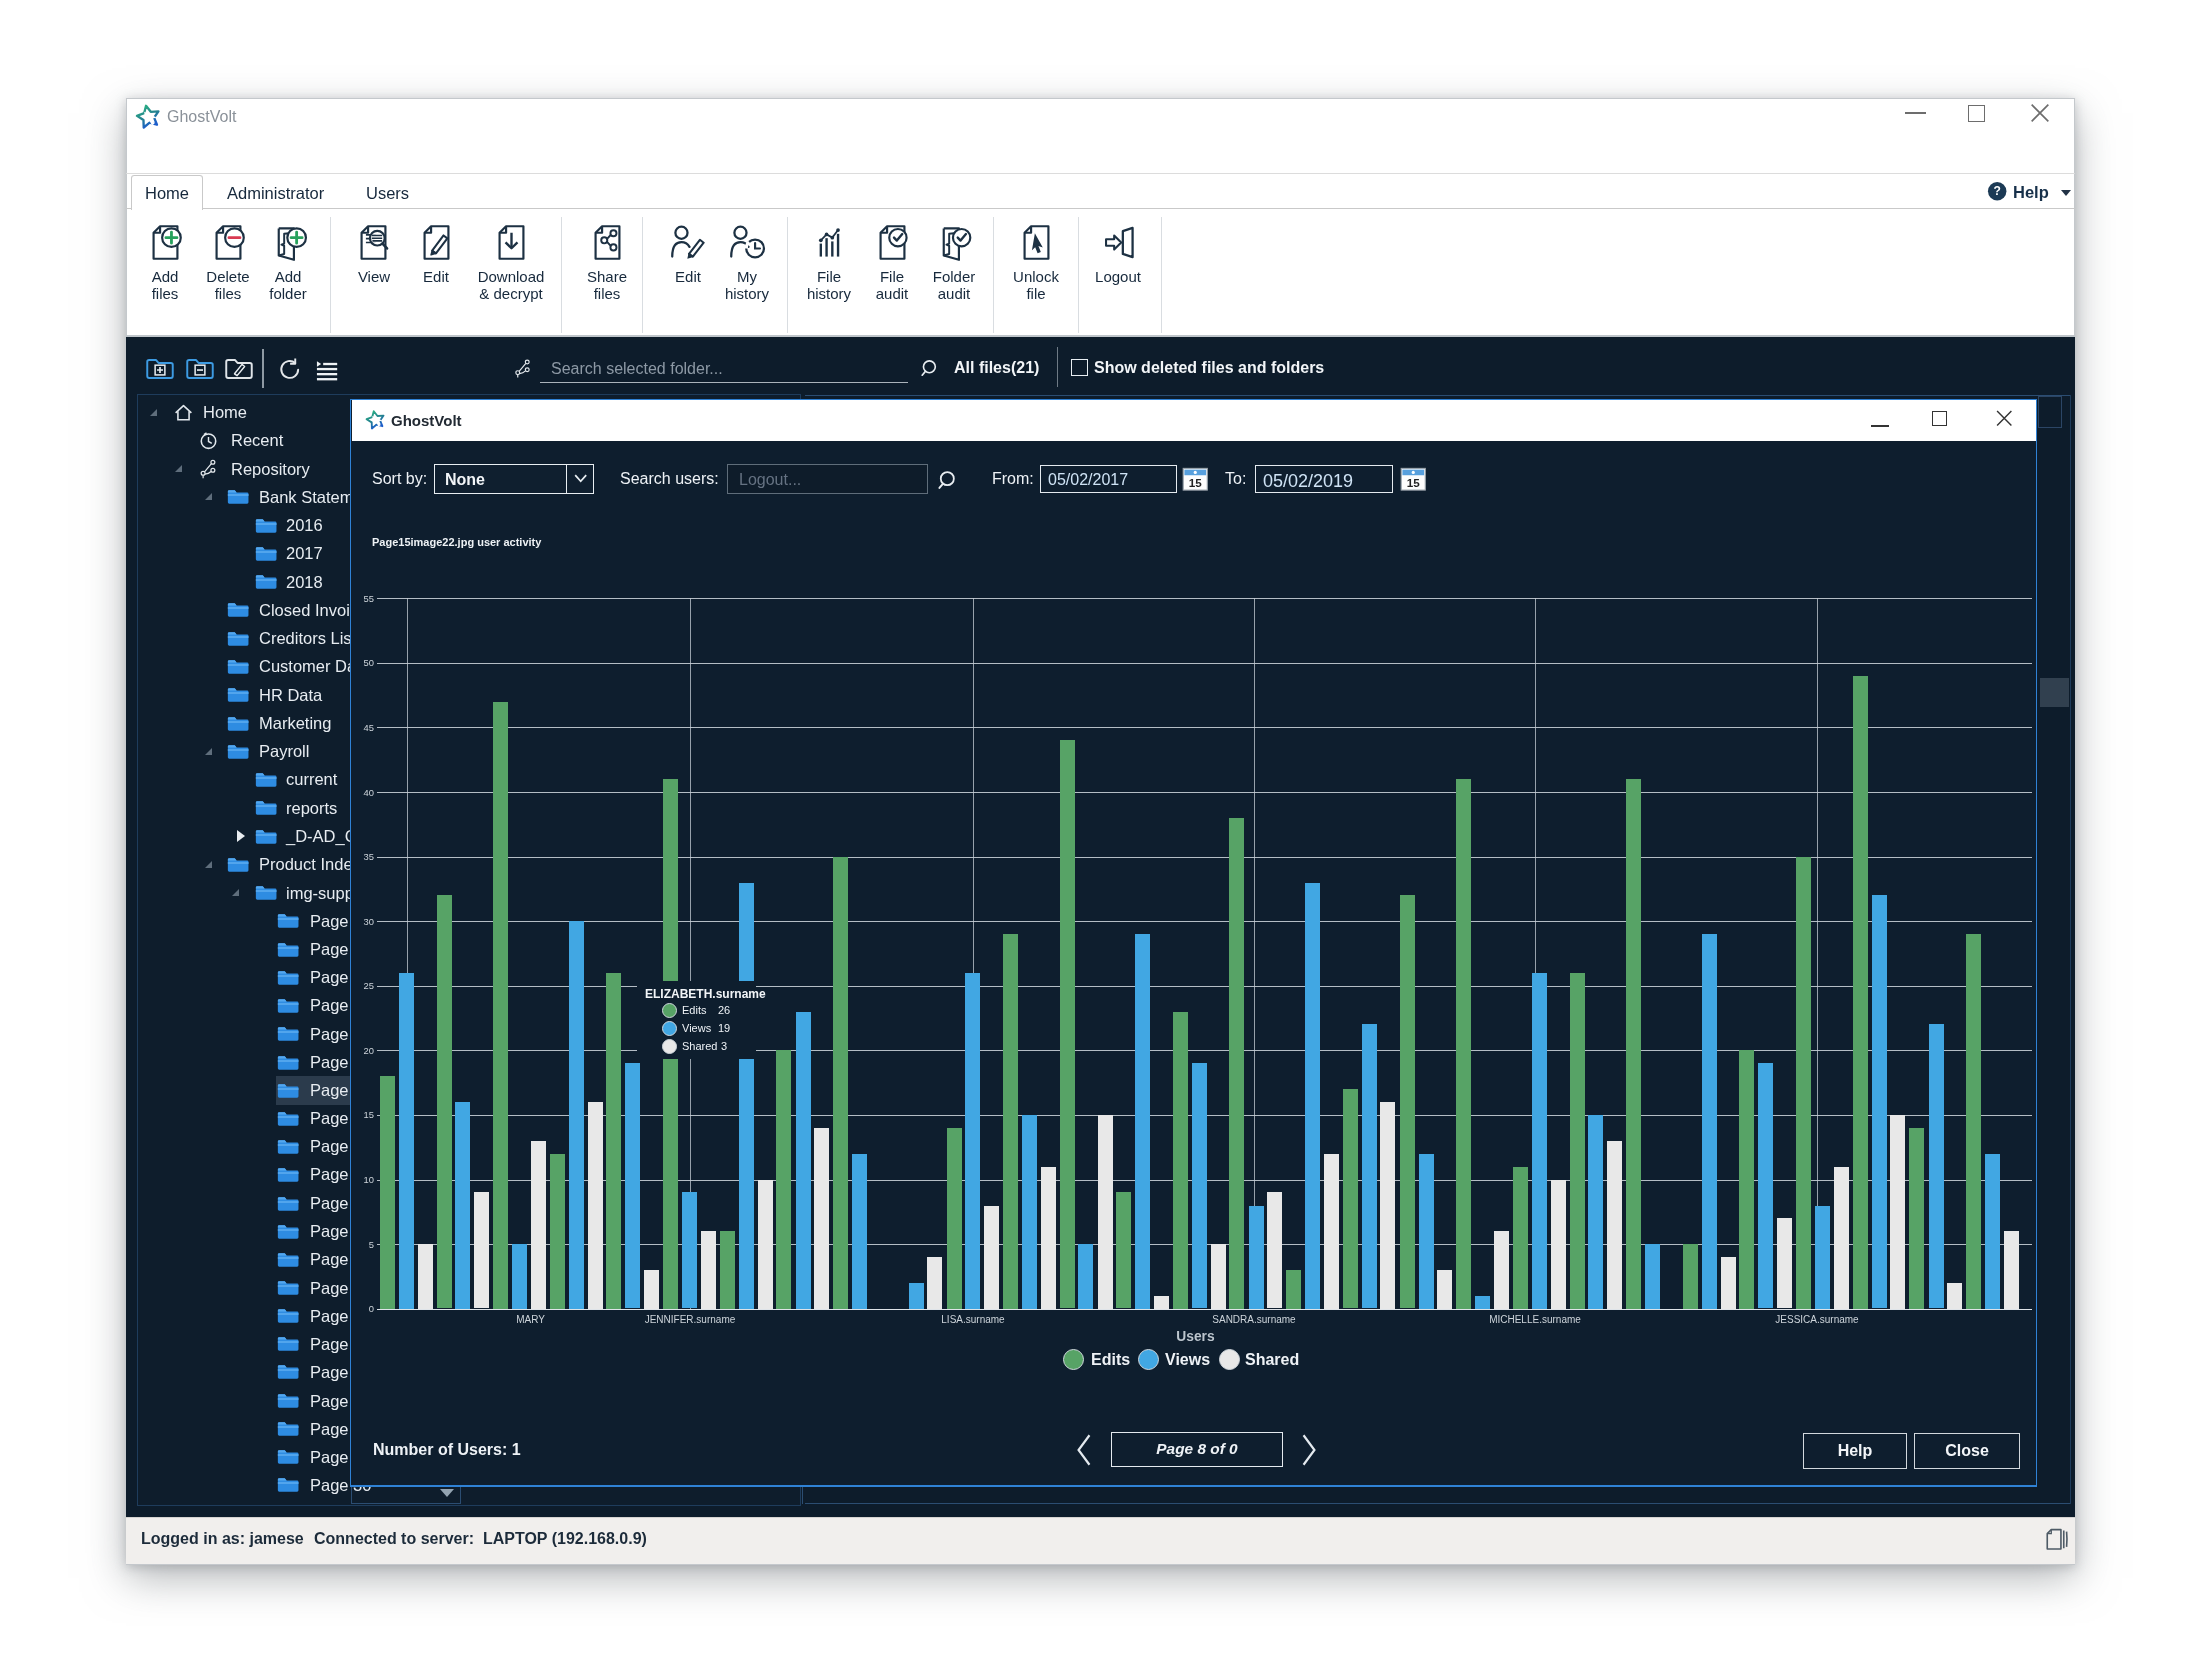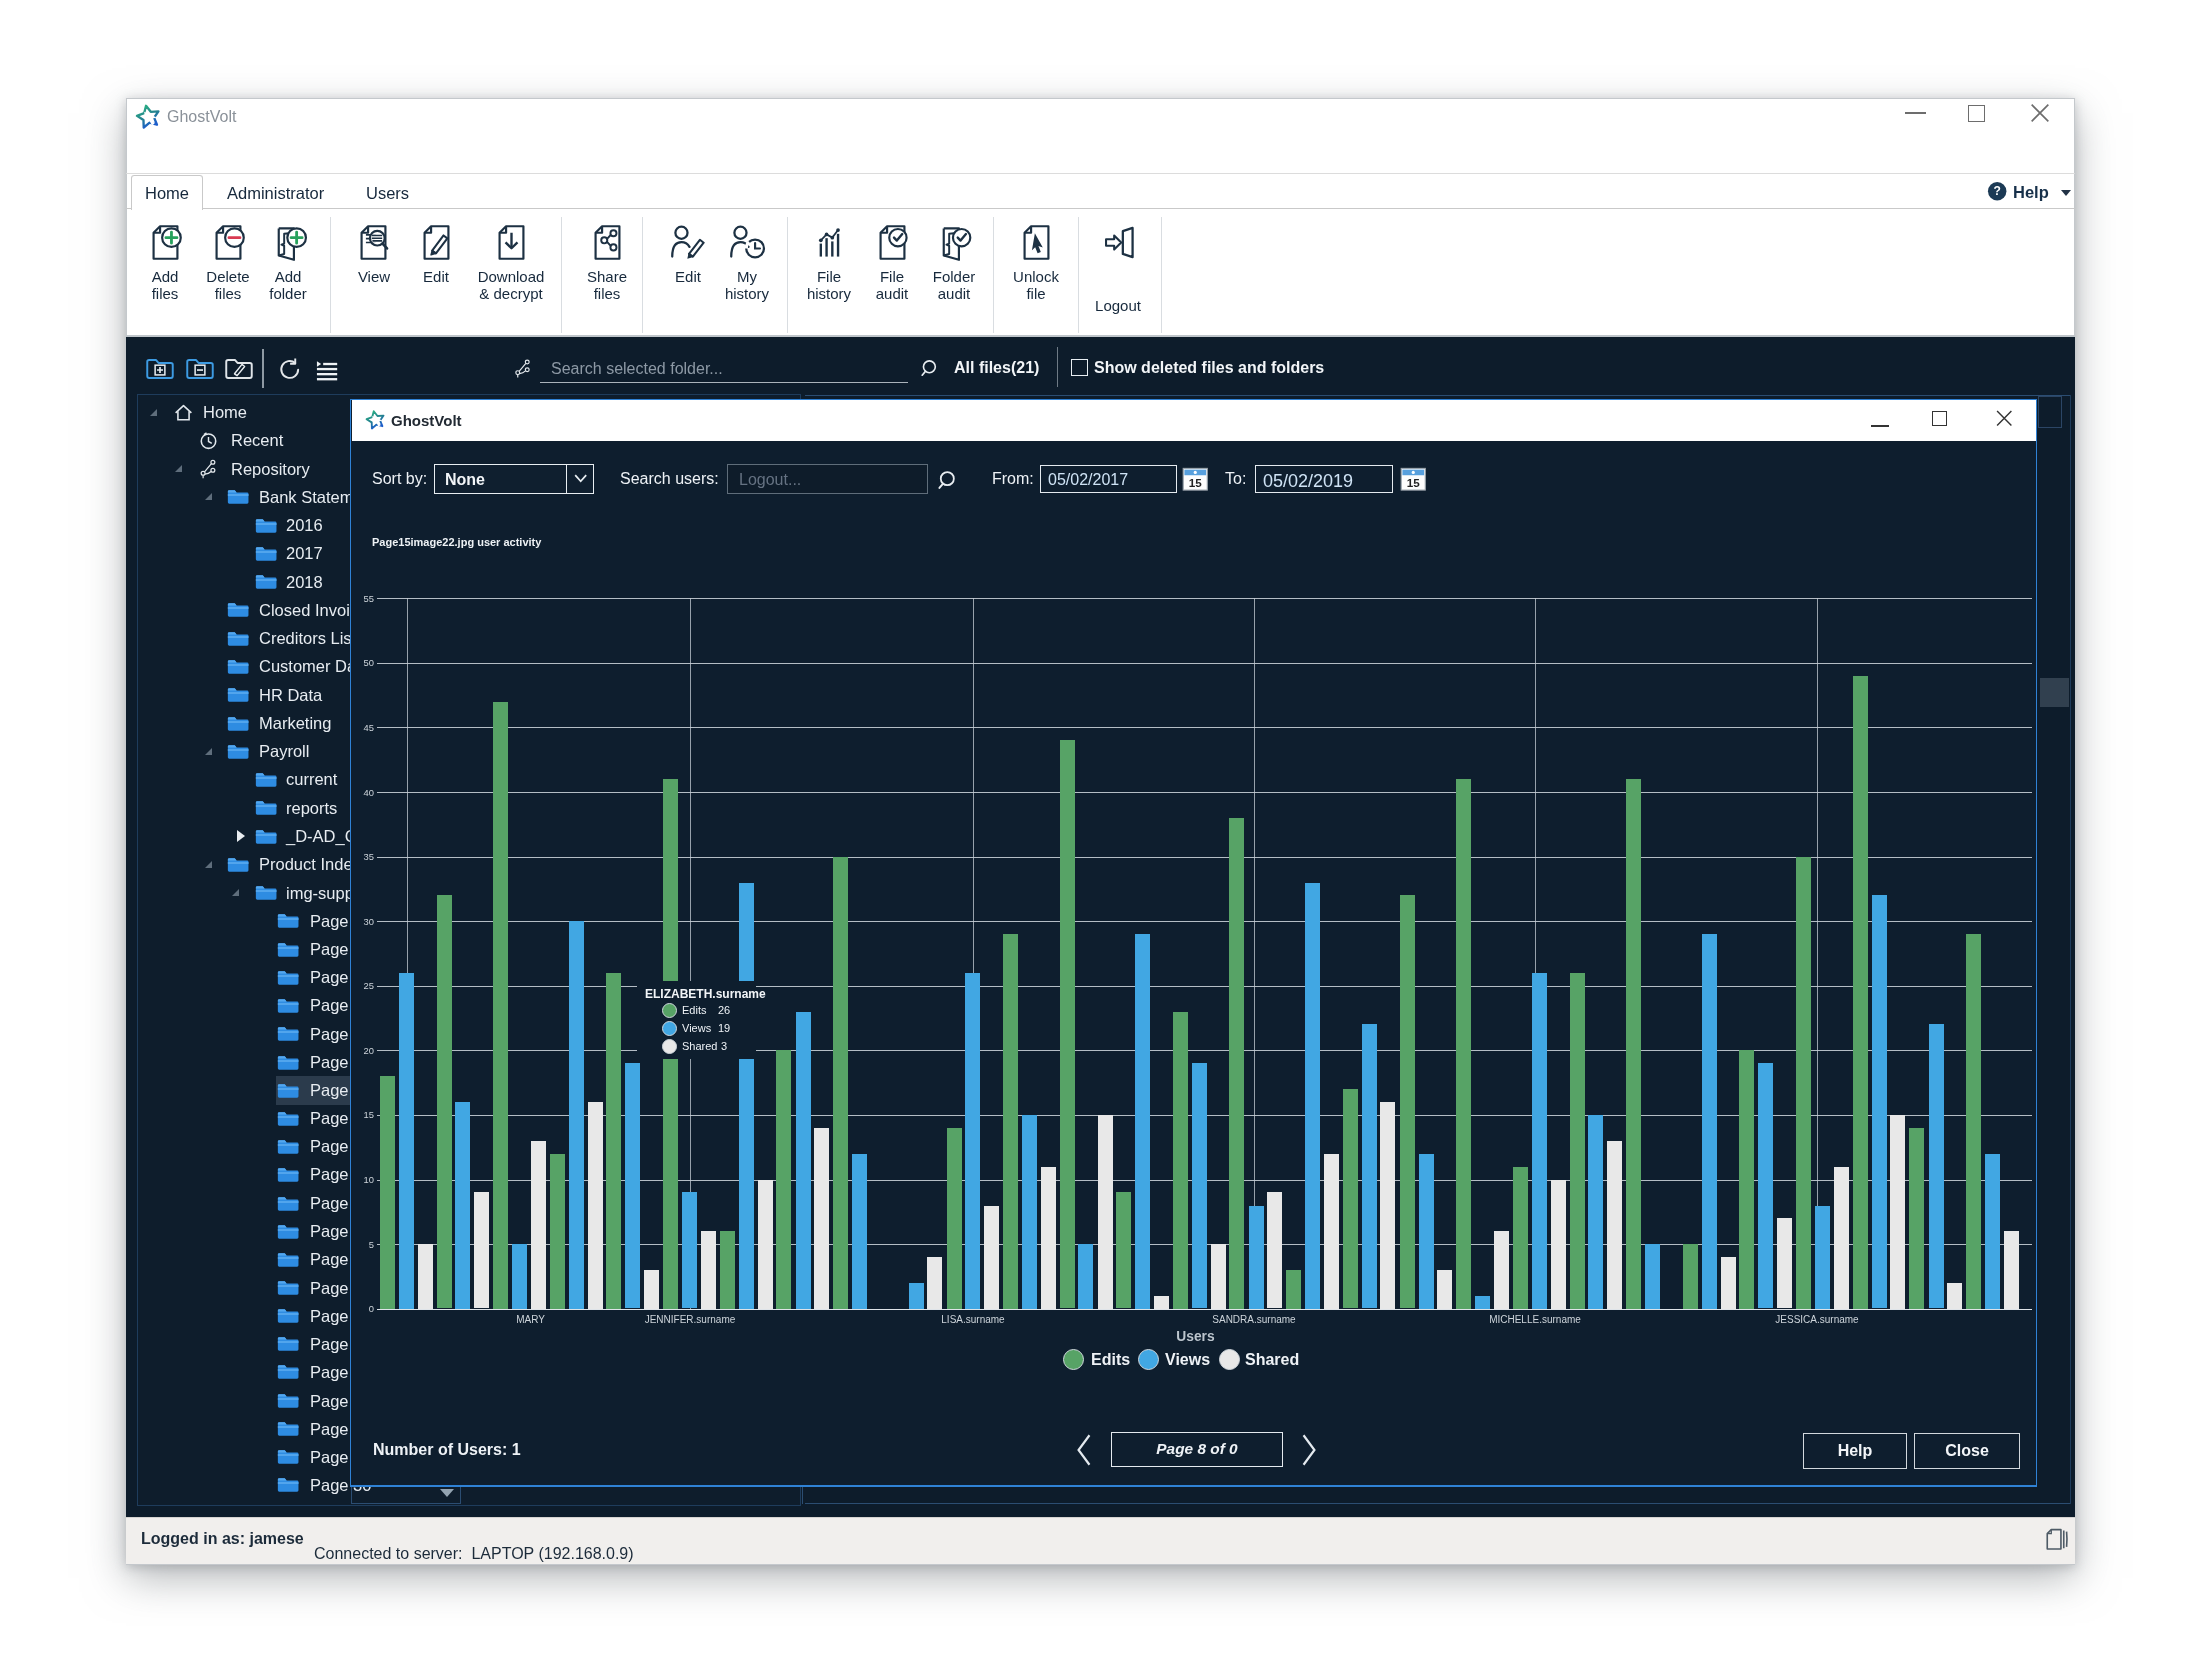--- a/index.html
+++ b/index.html
@@ -151,21 +151,21 @@
       <path d="M13 3 H29 V33 H7 V9 Z" fill="none" stroke="#1d3143" stroke-width="2" stroke-linejoin="round"></path>
       <path d="M13 3 V9 H7" fill="none" stroke="#1d3143" stroke-width="2" stroke-linejoin="round"></path>
       <path d="M16.5 9.5 L23.8 22.5 L19.8 21.2 L22 26.8 L19 28 L16.8 22.3 L13.8 25.2 Z" fill="#1d3143"></path>
     </svg></div>
 <div class="ic" style="left:970px;top:268px;width:132px;">Unlock<br>file</div>
 <div class="sep" style="left:1078px;top:217px;height:116px;"></div>
 <div class="abs" style="left:1099px;top:223px;"><svg width="39" height="39" viewBox="0 0 36 36" style="">
       <path d="M22 7.5 L31 4.5 V31.5 L22 28.5 Z" fill="none" stroke="#1d3143" stroke-width="2.1" stroke-linejoin="round"></path>
       <path d="M6.5 15 H14 V11.5 L20.5 18 L14 24.5 V21 H6.5 Z" fill="none" stroke="#1d3143" stroke-width="1.9" stroke-linejoin="round"></path>
     </svg></div>
-<div class="ic" style="left:1052px;top:268px;width:132px;margin-top:29px;">Logout</div>
+<div class="ic" style="left:1052px;top:268px;width:132px;">Logout</div>
 <div class="sep" style="left:1161px;top:217px;height:116px;"></div>
 <div class="abs" style="left:126px;top:335px;width:1949px;height:1.7px;background:#bfc5ca;"></div>
 <div class="abs" style="left:126px;top:337px;width:1949px;height:1180px;background:#0d1c2b;"></div>
 <div class="abs" style="left:145px;top:354px;"><svg width="30" height="27.6" viewBox="0 0 40 36" style="">
       <path d="M3 10 Q3 7.5 5.5 7.5 H14.5 L18 11.5 H34.5 Q37 11.5 37 14 V29 Q37 31.5 34.5 31.5 H5.5 Q3 31.5 3 29 Z" fill="none" stroke="#3d9be3" stroke-width="2.6" stroke-linejoin="round"></path>
       <rect x="13.5" y="14.5" width="13" height="13" fill="none" stroke="#e9eef2" stroke-width="2"></rect>
       <path d="M20 17 V25 M16 21 H24" stroke="#e9eef2" stroke-width="2.2" fill="none"></path>
     </svg></div>
 <div class="abs" style="left:185px;top:354px;"><svg width="30" height="27.6" viewBox="0 0 40 36" style="">
       <path d="M3 10 Q3 7.5 5.5 7.5 H14.5 L18 11.5 H34.5 Q37 11.5 37 14 V29 Q37 31.5 34.5 31.5 H5.5 Q3 31.5 3 29 Z" fill="none" stroke="#3d9be3" stroke-width="2.6" stroke-linejoin="round"></path>
@@ -452,21 +452,21 @@
 <div class="abs" style="left:205px;top:493px;width:0;height:0;border-left:7.7px solid transparent;border-bottom:7.7px solid #5f6e7c;"></div>
 <div class="abs" style="left:205px;top:748px;width:0;height:0;border-left:7.7px solid transparent;border-bottom:7.7px solid #5f6e7c;"></div>
 <div class="abs" style="left:205px;top:861px;width:0;height:0;border-left:7.7px solid transparent;border-bottom:7.7px solid #5f6e7c;"></div>
 <div class="abs" style="left:232px;top:889px;width:0;height:0;border-left:7.7px solid transparent;border-bottom:7.7px solid #5f6e7c;"></div>
 <div class="abs" style="left:237px;top:830px;width:0;height:0;border-top:6px solid transparent;border-bottom:6px solid transparent;border-left:8.3px solid #e8edf1;"></div>
 <div class="abs" style="left:2038px;top:396px;width:24px;height:32px;border:1.1px solid #2b4565;"></div>
 <div class="abs" style="left:2040px;top:678px;width:29px;height:29px;background:#31404f;"></div>
 <div class="abs" style="left:2070px;top:395px;width:1.1px;height:1109px;background:#1e3c5c;"></div>
 <div class="abs" style="left:126px;top:1517px;width:1949px;height:47px;background:#f1efed;border-top:1.1px solid #d5d3d1;"></div>
 <div class="abs" style="left:141px;top:1530px;color:#1c2b3a;font-size:16px;font-weight:bold;">Logged in as: jamese</div>
-<div class="abs" style="left:314px;top:1530px;color:#1c2b3a;font-size:16px;font-weight:normal;margin-top:15px;">Connected to server:&nbsp;&nbsp;LAPTOP (192.168.0.9)</div>
+<div class="abs" style="left:314px;top:1530px;color:#1c2b3a;font-size:16px;font-weight:bold;">Connected to server:&nbsp;&nbsp;LAPTOP (192.168.0.9)</div>
 <div class="abs" style="left:2040px;top:1524px;"><svg width="29" height="29" viewBox="0 0 36 34" style="">
       <path d="M9 11 L14 6 H26 V30 H9 Z" fill="none" stroke="#4e5b66" stroke-width="2" stroke-linejoin="round"></path>
       <path d="M14 6 V11 H9" fill="none" stroke="#4e5b66" stroke-width="1.6"></path>
       <path d="M29.5 7 V29 M33 8.5 Q34 18 33 27.5" stroke="#4e5b66" stroke-width="2" fill="none"></path>
     </svg></div>
 <div class="abs" style="left:350px;top:399px;width:1687px;height:1088px;background:#0e1e2e;border:1.7px solid #2f82d6;border-bottom-width:2.2px;"></div>
 <div class="abs" style="left:352px;top:400px;width:1684px;height:41px;background:#ffffff;"></div>
 <div class="abs" style="left:365px;top:409px;"><svg width="21" height="21" viewBox="0 0 36 34" style="">
       <defs>
         <linearGradient id="g38" x1="0.15" y1="0" x2="0.45" y2="1">

